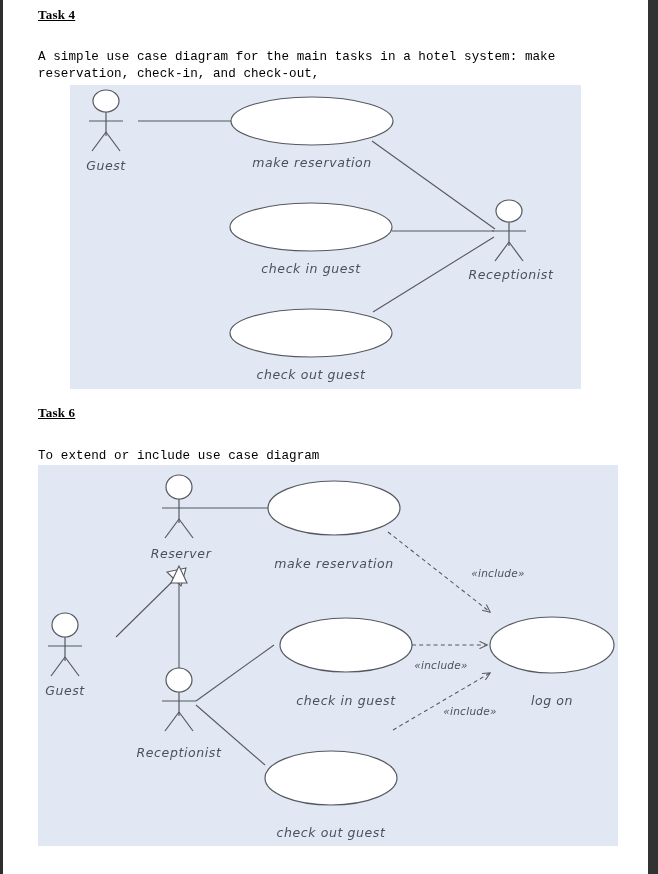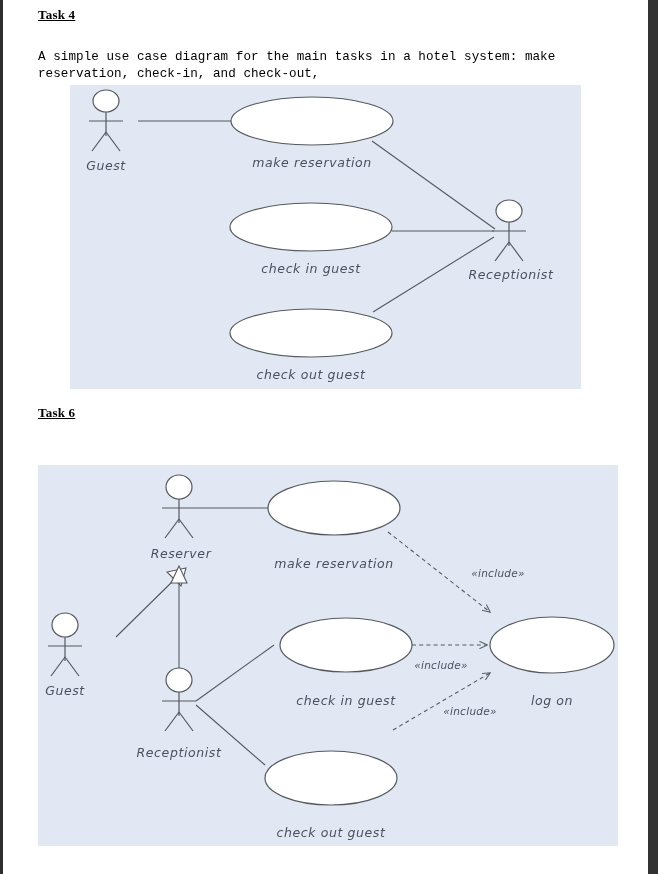--- a/index.html
+++ b/index.html
@@ -168,20 +168,21 @@
         <line class="uml-actor" x1="439" y1="157" x2="425" y2="176"></line>
         <line class="uml-actor" x1="439" y1="157" x2="453" y2="176"></line>
         <text class="uml-label-lg" x="441" y="194" text-anchor="middle">Receptionist</text>
       </g>
 
     </svg>
   </div>
 
   <div class="task-heading" style="left:38px; top:405px;">Task 6</div>
 
+  <div class="task-body" style="left:38px; top:436px; width:580px;">To extend or include use case diagram</div>
 
   <div class="diagram-panel" style="left:38px; top:465px; width:580px; height:381px;">
     <svg width="580" height="381" viewBox="0 0 580 381" xmlns="http://www.w3.org/2000/svg">
 
       <g>
         <line class="uml-line" x1="78" y1="172" x2="138" y2="113"></line>
         <polygon class="uml-triangle" points="148,103 129,107 143,121"></polygon>
       </g>
 
       <g>

